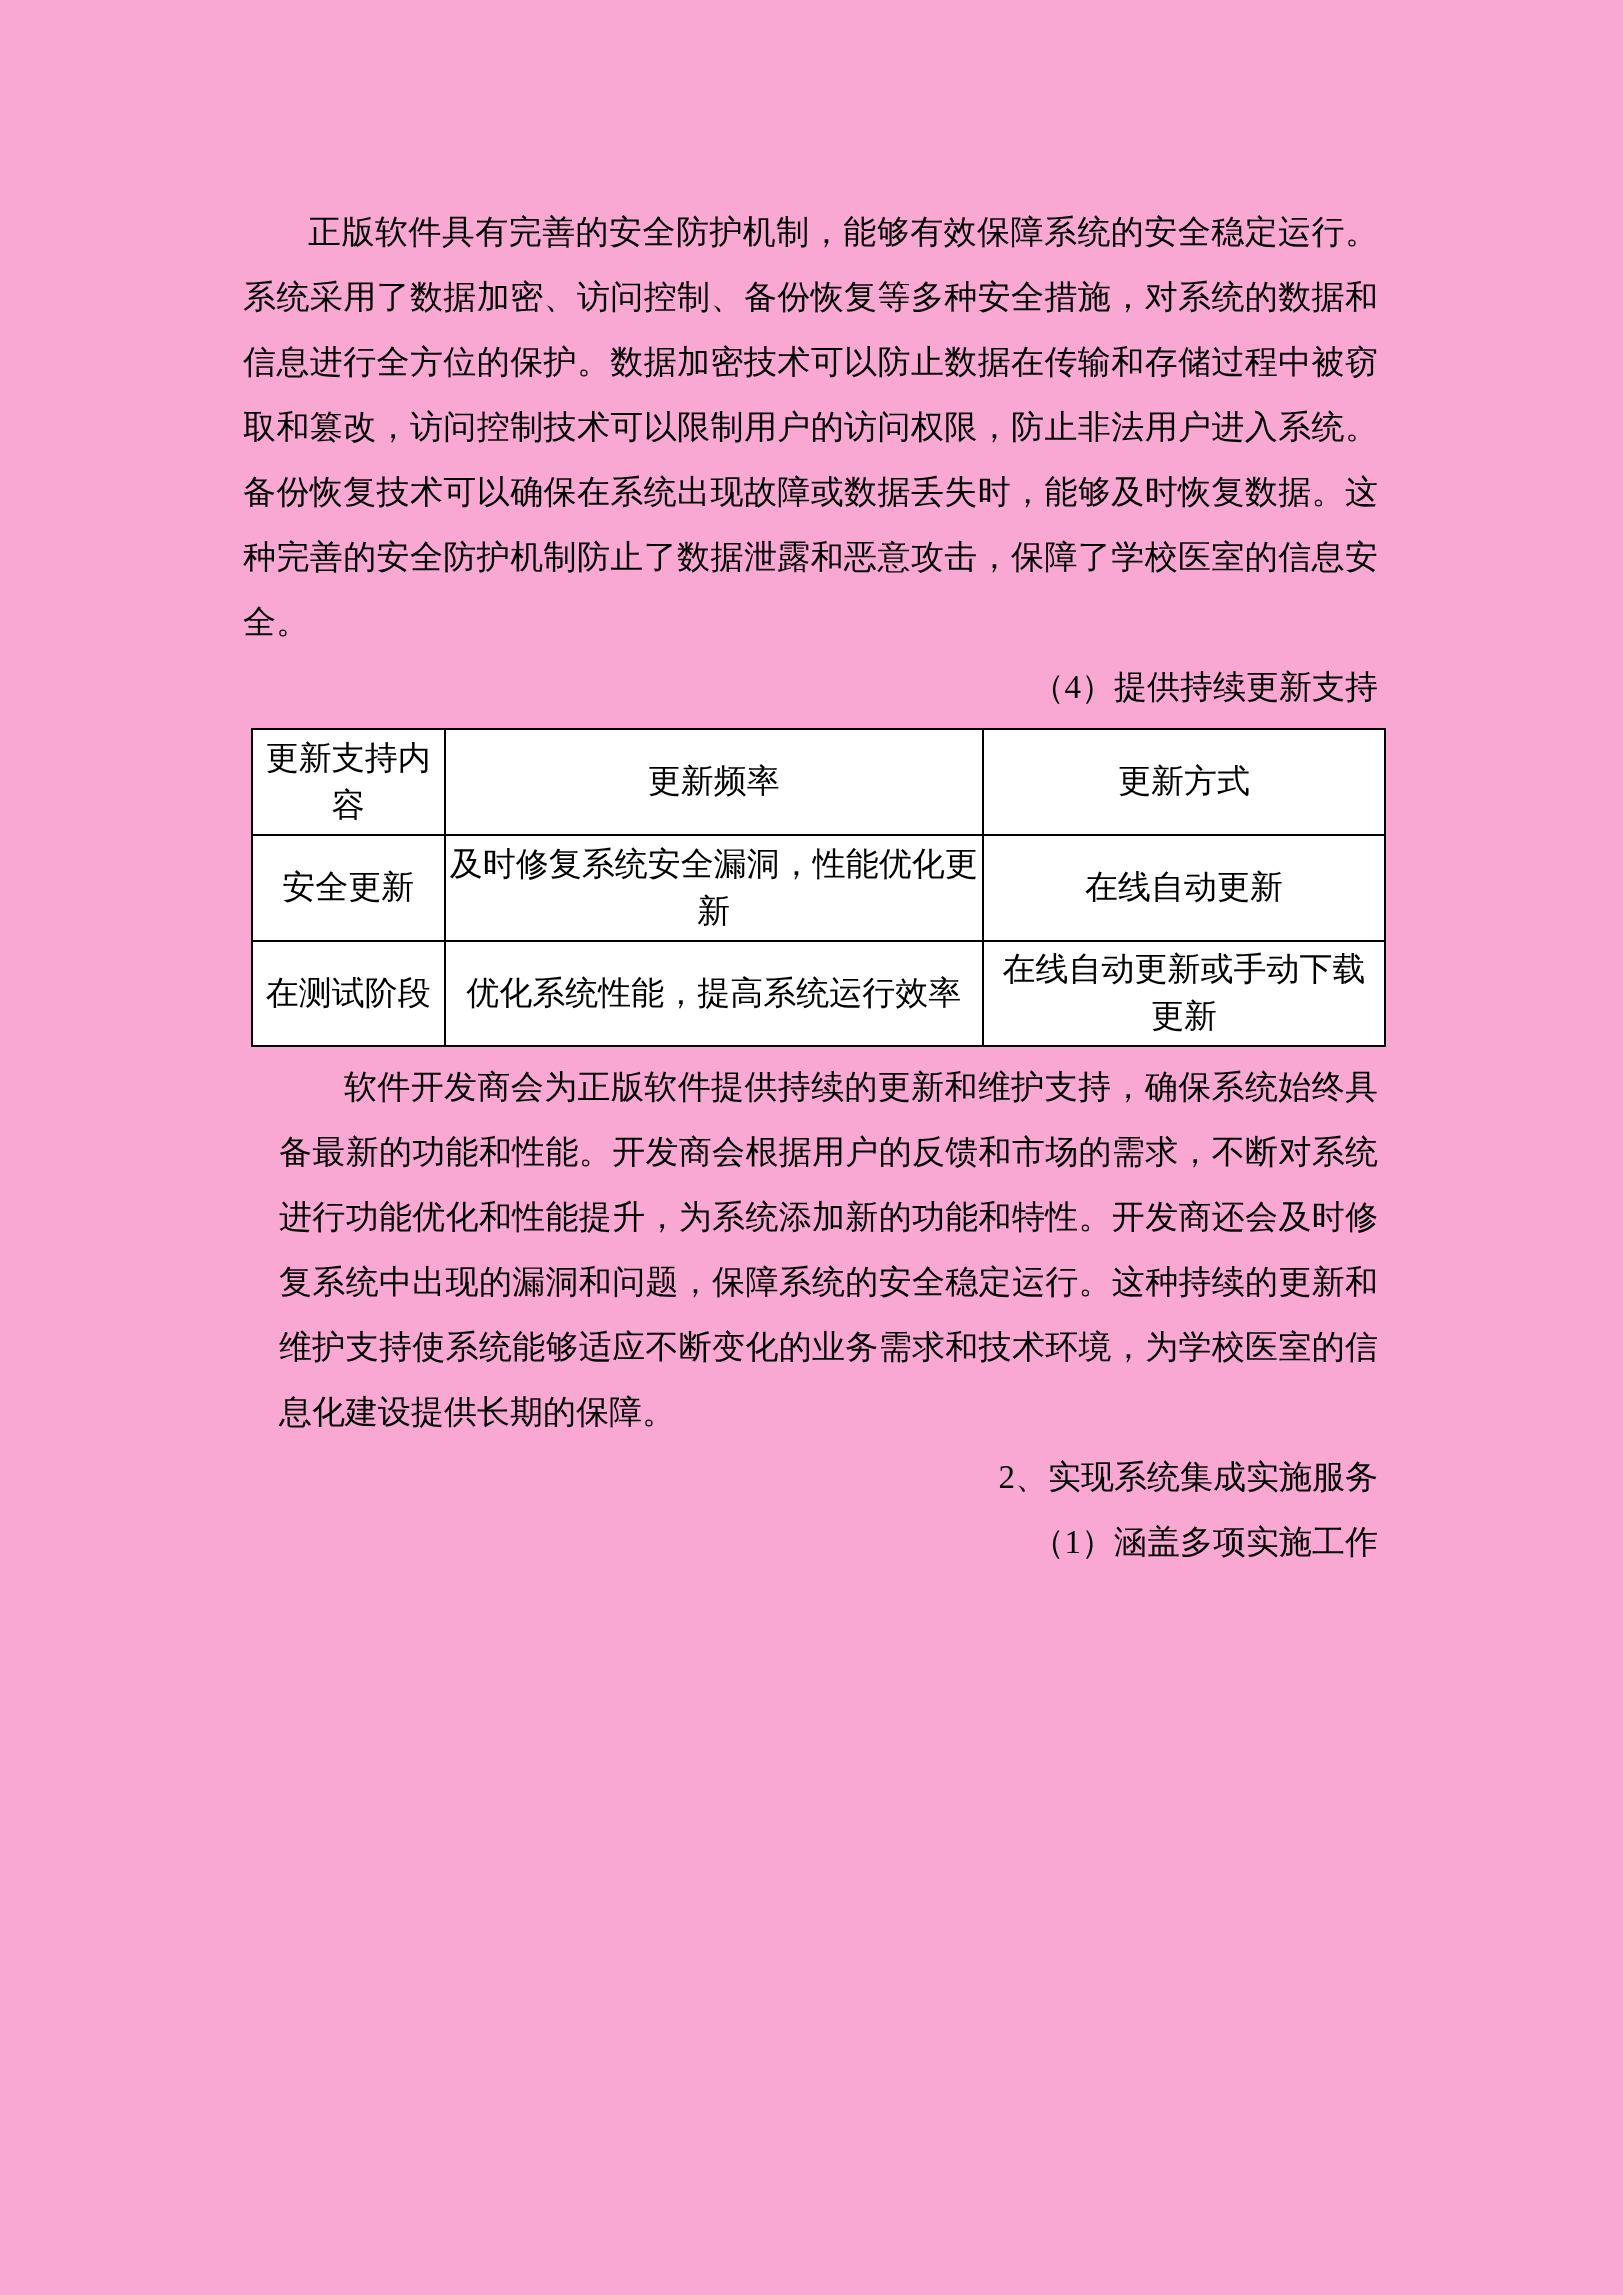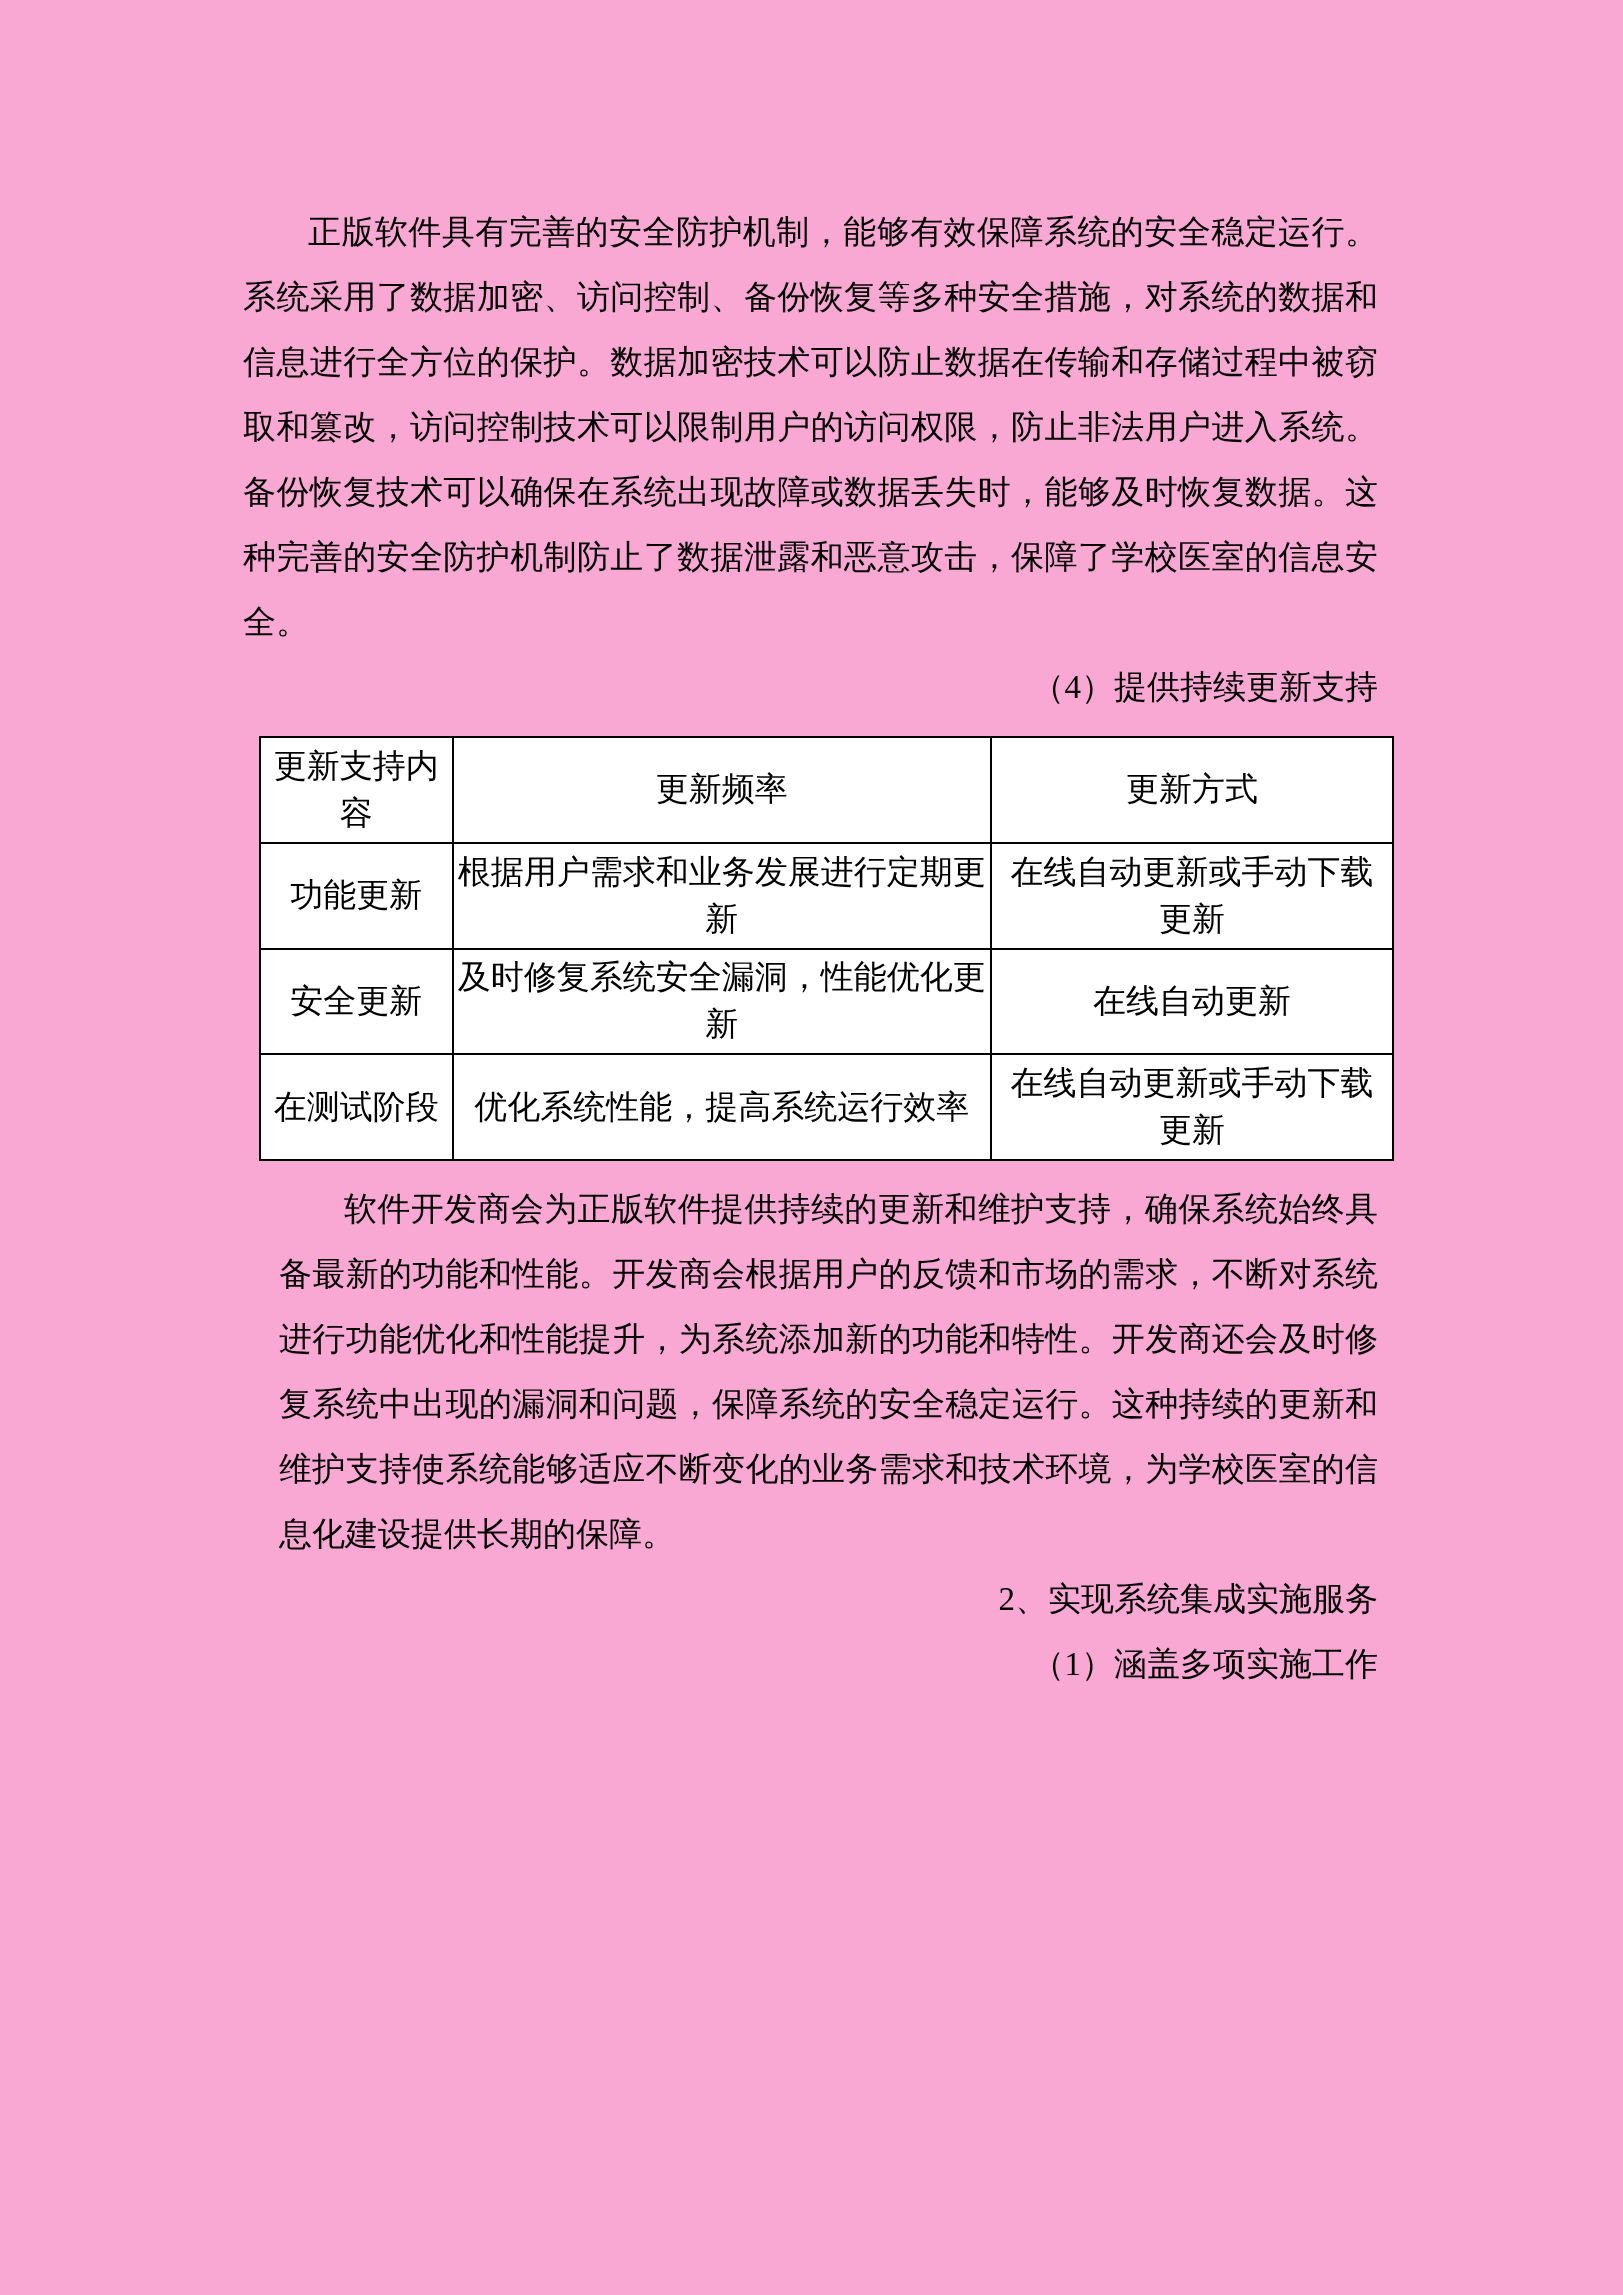--- a/index.html
+++ b/index.html
@@ -38,21 +38,21 @@
     margin: 0;
     font-size: 33px;
     line-height: 65px;
     text-align: right;
     word-break: break-all;
   }
   table.update-table {
     width: 100%;
     border-collapse: collapse;
     table-layout: fixed;
-    margin: 16px;
+    margin: 8px;
   }
   table.update-table td {
     border: 2px solid #000000;
     font-size: 33px;
     line-height: 47px;
     font-weight: normal;
     text-align: center;
     vertical-align: middle;
     word-break: break-all;
     padding: 3.9px 2.6px;
@@ -80,25 +80,20 @@
           <col class="col-2">
           <col class="col-3">
       </colgroup>
       <tbody>
         <tr>
           <td>更新支持内容</td>
           <td>更新频率</td>
           <td>更新方式</td>
         </tr>
         <tr>
-          <td>功能更新</td>
-          <td>根据用户需求和业务发展进行定期更新</td>
-          <td>在线自动更新或手动下载更新</td>
-        </tr>
-        <tr>
           <td>安全更新</td>
           <td>及时修复系统安全漏洞，性能优化更新</td>
           <td>在线自动更新</td>
         </tr>
         <tr>
           <td>在测试阶段</td>
           <td>优化系统性能，提高系统运行效率</td>
           <td>在线自动更新或手动下载更新</td>
         </tr>
       </tbody>

